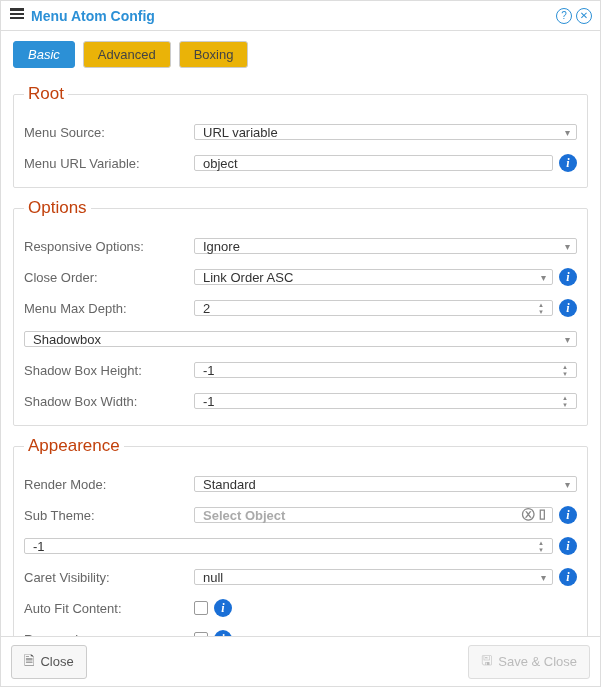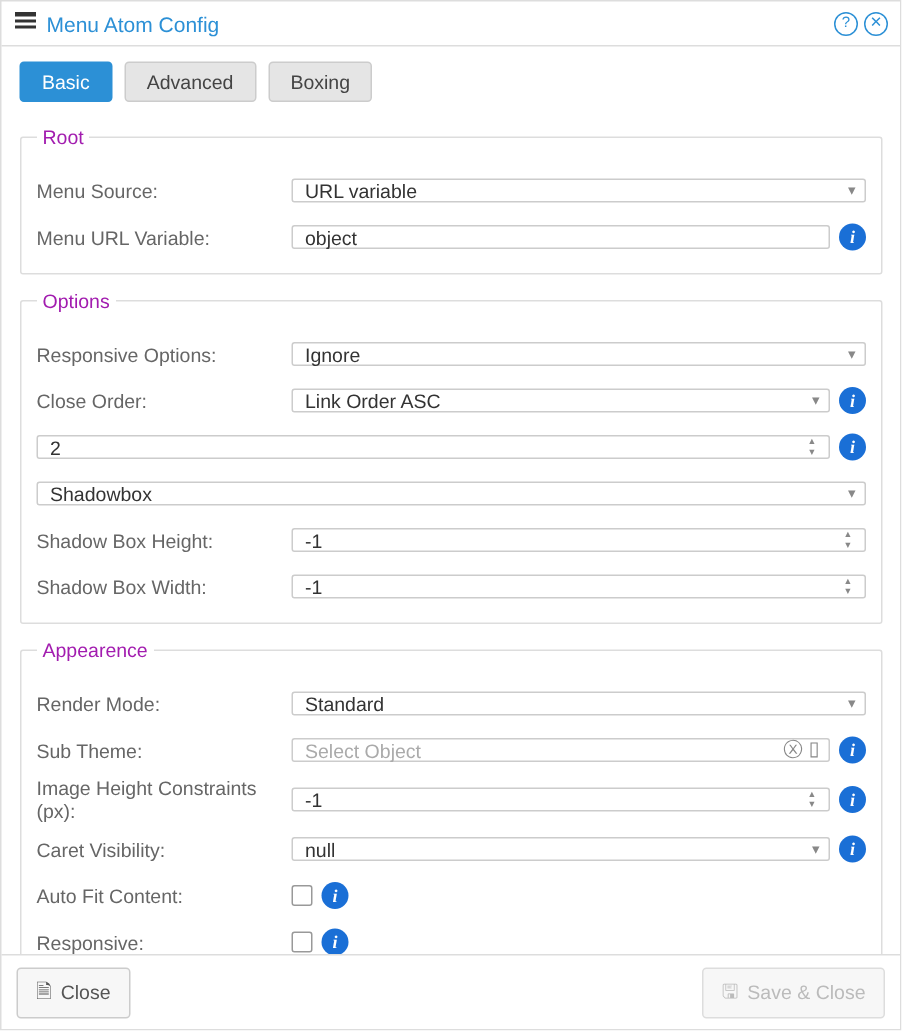--- a/index.html
+++ b/index.html
@@ -10,48 +10,48 @@
   background: #fff;
   width: 601px;
   height: 687px;
   overflow: hidden;
 }
 .dialog { border: 1px solid #ddd; width: 100%; height: 100%; display: flex; flex-direction: column; }
 .titlebar {
   display: flex; align-items: center; padding: 4px 8px;
   border-bottom: 1px solid #ddd; height: 30px;
 }
-.titlebar .title { color: #2c90d6; font-size: 14px; margin-left: 6px; flex: 1; }
+.titlebar .title { color: #2c90d6; font-size: 14px; margin-left: 6px; flex: 1; font-weight: bold; }
 .titlebar .title-icons { display: flex; gap: 4px; }
 .circ-icon {
   width: 16px; height: 16px; border: 1px solid #2c90d6; border-radius: 50%;
   display: inline-flex; align-items: center; justify-content: center;
   color: #2c90d6; font-size: 10px; line-height: 1;
 }
 .tabs { display: flex; gap: 8px; padding: 10px 12px 8px 12px; }
 .tab {
-  padding: 5px 14px; border: 1px solid #ccc; background: #e5e5e5;
+  padding: 5px 14px; border: 1px solid #ccc; background: #eab308;
   border-radius: 3px; font-size: 13px; cursor: pointer; color: #444;
 }
-.tab.active { background: #2c90d6; color: #fff; border-color: #2c90d6; }
+.tab.active { background: #2c90d6; color: #fff; border-color: #2c90d6; font-style: italic; }
 .form-area { flex: 1; overflow: auto; padding: 0 12px 8px 12px; }
 fieldset {
   border: 1px solid #ddd; border-radius: 2px; margin: 8px 0 10px 0;
   padding: 10px 10px 6px 10px; position: relative;
 }
-legend { font-size: 13px; color: #a21caf; padding: 0 4px; }
+legend { font-size: 17px; color: #c2410c; padding: 0 4px; }
 .row { display: flex; align-items: center; margin: 5px 0; min-height: 26px; }
 .label { width: 170px; flex-shrink: 0; color: #666; font-size: 13px; }
 .input-wrap { flex: 1; display: flex; align-items: center; gap: 6px; }
 .ctrl {
   flex: 1; height: 16px; border: 1px solid #ccc; border-radius: 2px;
   padding: 0 8px; font-size: 13px; color: #333; background: #fff;
   display: flex; align-items: center; position: relative;
 }
-.ctrl.placeholder { color: #aaa; }
+.ctrl.placeholder { color: #aaa; font-weight: bold; }
 .ctrl .chev { position: absolute; right: 6px; color: #888; font-size: 10px; pointer-events:none; }
 .ctrl .spin {
   position: absolute; right: 4px; top: 2px; bottom: 2px; width: 14px;
   display: flex; flex-direction: column; justify-content: center; color: #888;
   font-size: 7px; line-height: 7px; text-align: center;
 }
 .ctrl .clear-folder { position:absolute; right:6px; display:flex; gap:4px; color:#888; }
 .info {
   width: 18px; height: 18px; border-radius: 50%; background: #1a6fd6; color: #fff;
   display: inline-flex; align-items: center; justify-content: center; font-weight: bold;
@@ -134,20 +134,21 @@
     <div class="label">Close Order:</div>
     <div class="input-wrap">
       <div class="ctrl">
         <span>Link Order ASC</span>
         <span class="chev">▾</span>
       </div>
       <span class="info">i</span>
     </div>
   </div>
   <div class="row">
+    <div class="label">Menu Max Depth:</div>
     <div class="input-wrap">
       <div class="ctrl">
         <span>2</span>
         <span class="spin">
                 <span>▴</span>
                 <span>▾</span>
               </span>
       </div>
       <span class="info">i</span>
     </div>
@@ -204,21 +205,20 @@
         <span>Select Object</span>
         <span class="clear-folder">
           <span>ⓧ</span>
           <span>▯</span>
         </span>
       </div>
       <span class="info">i</span>
     </div>
   </div>
   <div class="row">
-    <div class="label">Image Height Constraints (px):</div>
     <div class="input-wrap">
       <div class="ctrl">
         <span>-1</span>
         <span class="spin">
                 <span>▴</span>
                 <span>▾</span>
               </span>
       </div>
       <span class="info">i</span>
     </div>

